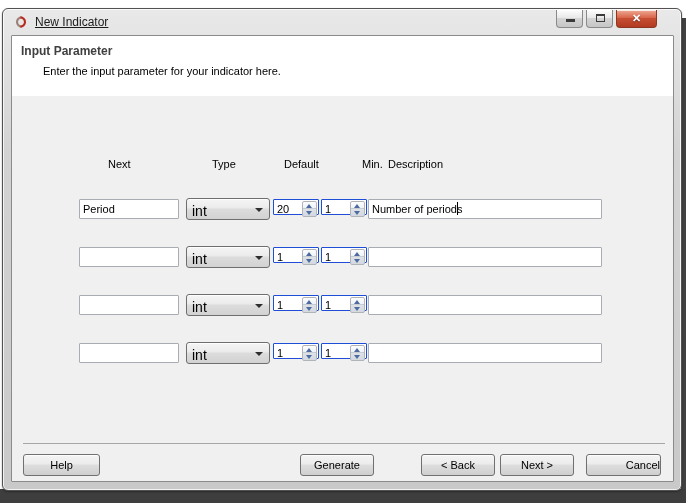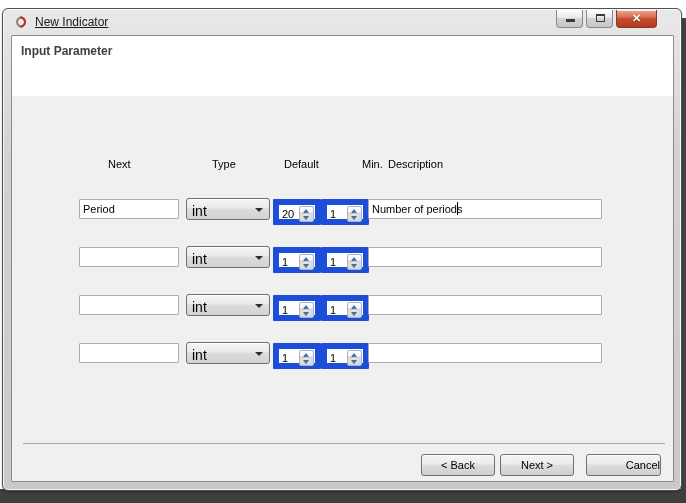--- a/index.html
+++ b/index.html
@@ -56,21 +56,21 @@
 
   .combo { position:absolute; left:174px; top:-1px; width:84px; height:22px;
            border:1px solid #6e6e6e; border-radius:3px;
            background:linear-gradient(#f5f5f5, #ebebeb 45%, #dcdcdc 50%, #d2d2d2);
            box-shadow: inset 0 1px 0 rgba(255,255,255,.9); cursor:default; }
   .combo-label { position:absolute; left:5px; top:4px; font-size:14px; color:#000; }
   .combo-arrow { position:absolute; right:6px; top:9px; width:0; height:0;
                  border-left:4px solid transparent; border-right:4px solid transparent;
                  border-top:4px solid #2e2e2e; }
 
-  .spin { position:absolute; height:26px; border:6px solid #1d4ed8; background:#fff; border-radius:1px;padding-left:36px; }
+  .spin { position:absolute; height:16px; border:1px solid #1d4ed8; background:#fff; border-radius:1px;padding-left:36px; }
   .spin-a { left:261px; width:46px; }
   .spin-b { left:309px; width:46px; }
   .spin-value { position:absolute; left:0; top:0; width:26px; height:18px; border:none; outline:none;
                 font-family:"Liberation Sans", sans-serif; font-size:11px; color:#000; padding:0 0 0 3px; background:transparent; }
   .spin-btns { position:absolute; right:1px; top:1px; width:15px; height:16px;
                border:1px solid #b0b4ba; border-radius:2px;
                background:linear-gradient(#fdfdfd, #eef1f5 45%, #dde1e8 50%, #d4d9e1); }
   .spin-up, .spin-down { position:relative; height:7px; }
   .spin-up { border-bottom:1px solid #c7cbd2; }
   .tri-up { position:absolute; left:3px; top:2px; width:0; height:0;
@@ -118,20 +118,21 @@
         <div class="glyph-max"></div>
       </div>
       <div class="cap-btn cap-close">✕</div>
     </div>
   </div>
 
   <div class="client">
 
     <div class="head-band">
       <div class="head-title">Input Parameter</div>
+      <div class="head-sub">Enter the input parameter for your indicator here.</div>
     </div>
 
     <span class="col-label col-name">Next</span>
     <span class="col-label col-type">Type</span>
     <span class="col-label col-default">Default</span>
     <span class="col-label col-min">Min.</span>
     <span class="col-label col-desc">Description</span>
 
     <div class="row r0">
       <input class="tb tb-name" value="Period" style="">
@@ -255,17 +256,19 @@
           <div class="spin-down">
               <i class="tri-down"></i>
             </div>
         </div>
       </div>
       <input class="tb tb-desc" value="" style="">
     </div>
 
     <div class="divider"></div>
 
+    <button class="btn btn-help">Help</button>
+    <button class="btn btn-generate">Generate</button>
     <button class="btn btn-back">&lt; Back</button>
     <button class="btn btn-next">Next &gt;</button>
     <button class="btn btn-cancel">Cancel</button>
   </div>
 </div>
 
 </body></html>

